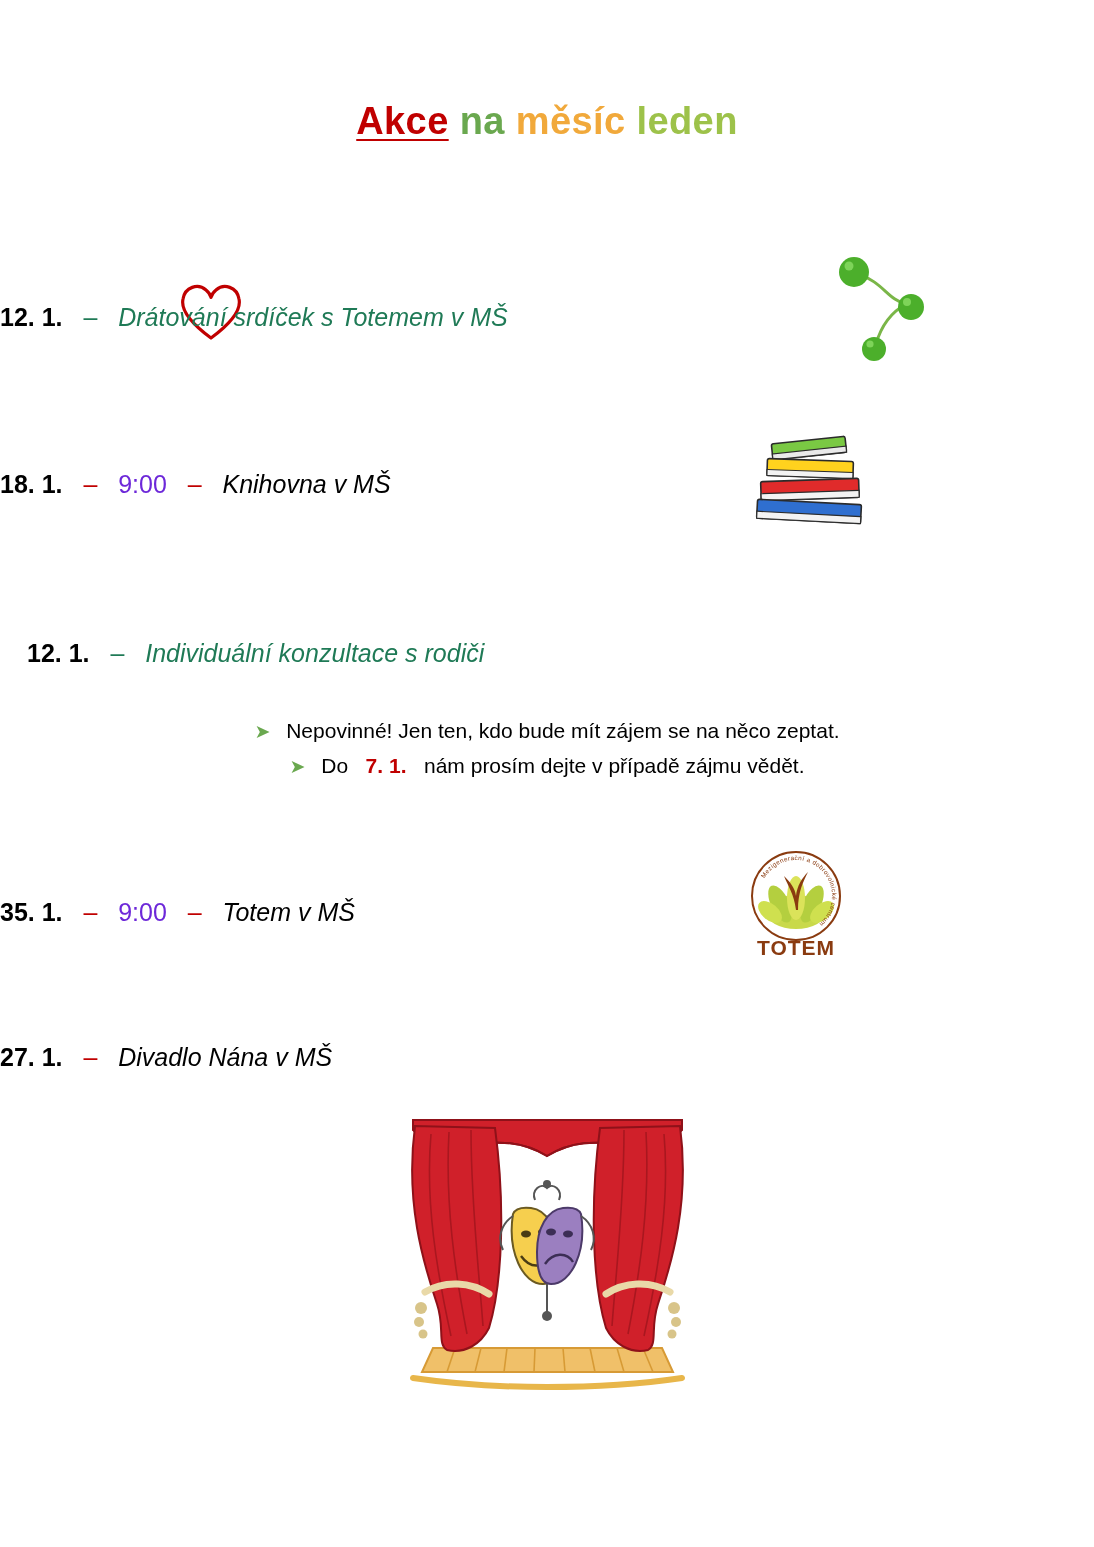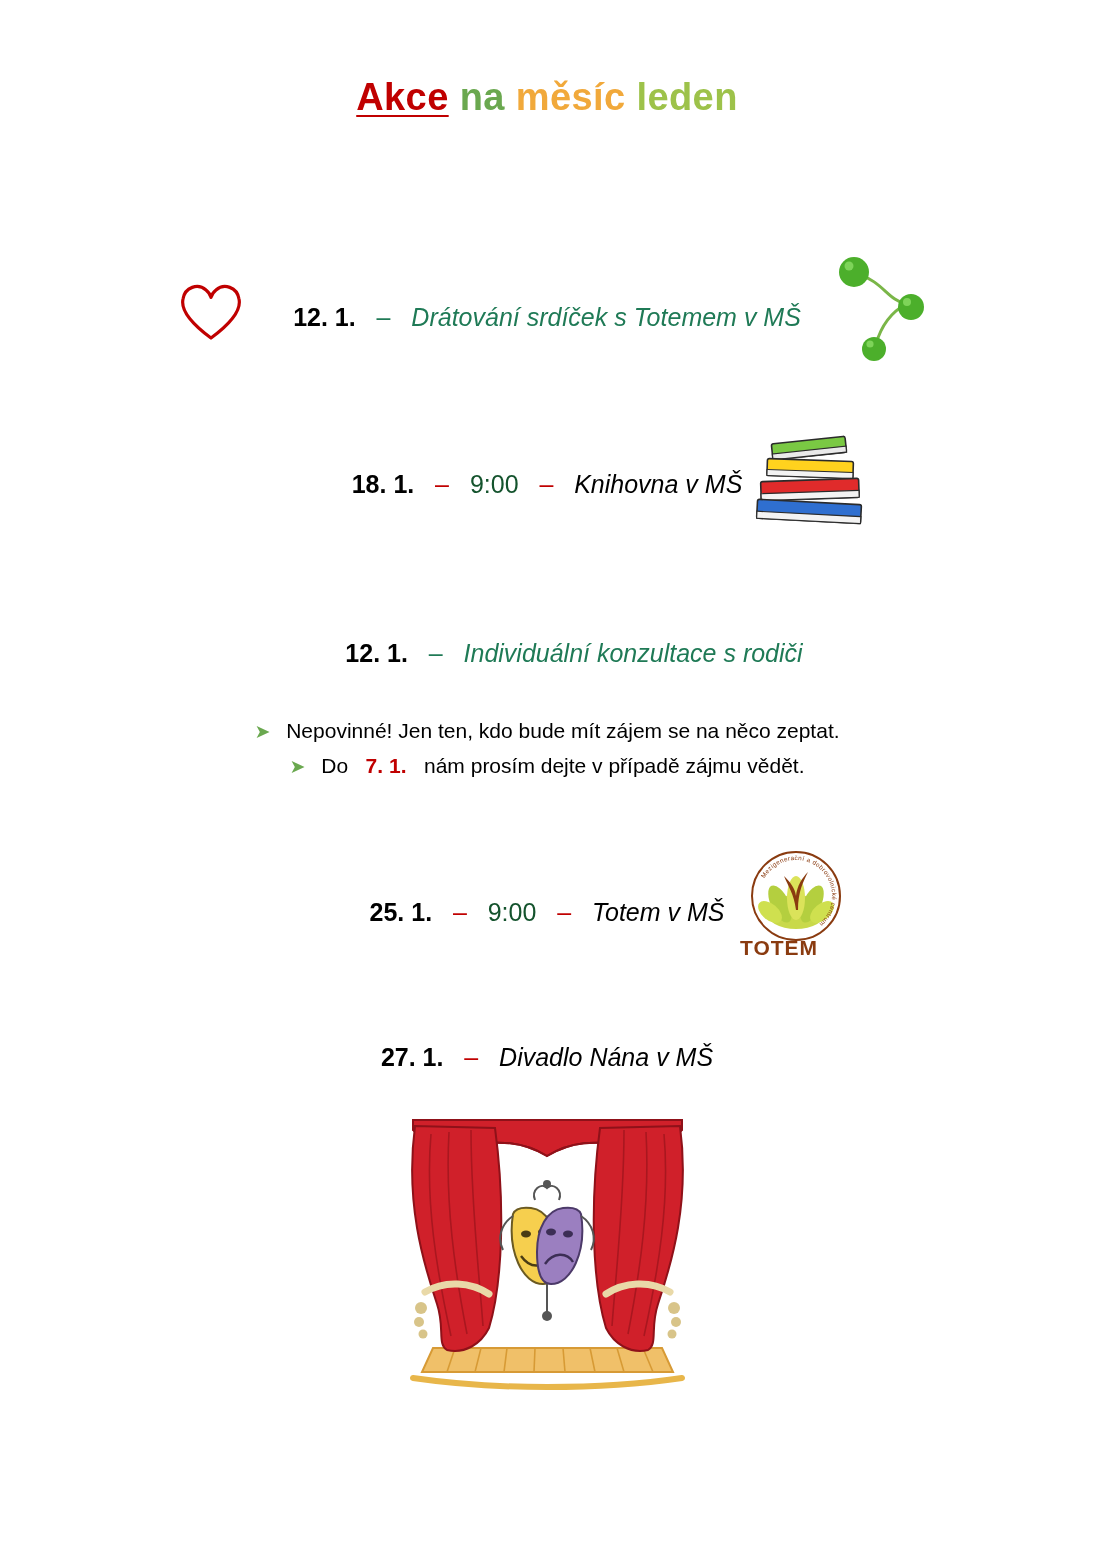--- a/index.html
+++ b/index.html
@@ -12,21 +12,21 @@
     height: 1547px;
     position: relative;
     font-family: "Liberation Sans", sans-serif;
     color: #000000;
     overflow: hidden;
   }
 
   
   .title-wrap {
     text-align: center;
-    margin-top: 76px;
+    margin-top: 100px;
   }
   .title {
     display: inline-block;
     font-size: 38px;
     font-weight: 600;
     letter-spacing: .4px;
     white-space: nowrap;
   }
   .title .w1 {
     color: #c00000;
@@ -35,36 +35,36 @@
     text-decoration-thickness: 2px;
   }
   .title .w2 { color: #6aa84f; }
   .title .w3 { color: #f1a93b; }
   .title .w4 { color: #9dc24a; }
 
   
   .event {
     position: absolute;
     width: 100%;
-    text-align: center;
+    text-align: left;
     font-size: 25px;
     white-space: nowrap;
   }
   .date {
     font-weight: bold;
     color: #000;
   }
   .dash { color: #c00000; }
   .dash-green { color: #1f7a56; }
   .ev-name {
     font-style: italic;
   }
   .ev-name.green { color: #1f7a56; }
   .ev-name.black { color: #000; }
-  .time { color: #14532d; }
+  .time { color: #6d28d9; }
 
   
   .heart-icon {
     position: absolute;
     left: 178px;
     top: 281px;
     width: 66px;
     height: 62px;
   }
 
@@ -108,21 +108,21 @@
     left: 740px;
     top: 846px;
     width: 112px;
     height: 114px;
   }
   .totem-word {
     position: absolute;
     left: 740px;
     top: 936px;
     width: 112px;
-    text-align: left;
+    text-align: center;
     font-size: 21px;
     font-weight: bold;
     color: #8a3b10;
     letter-spacing: 1px;
   }
 
   
   .theatre {
     position: absolute;
     left: 385px;
@@ -245,21 +245,21 @@
       <path id="ringpath" d="M56 50 m -36,0 a 36,36 0 1,1 72,0 a 36,36 0 1,1 -72,0"></path>
     </defs>
     <text font-size="6.3" fill="#8a3b10" font-family="Liberation Sans, sans-serif" letter-spacing="0.4">
       <textPath href="#ringpath" startOffset="8%">Mezigenerační a dobrovolnické centrum</textPath>
     </text>
   </svg>
 </span>
 <div class="totem-word">TOTEM</div>
 
 <div class="event" style="top:898px;">
-  <span class="date">25. 1.</span>
+  <span class="date">35. 1.</span>
   <span>&nbsp;</span>
   <span class="dash">–</span>
   <span>&nbsp;</span>
   <span class="time">9:00</span>
   <span>&nbsp;</span>
   <span class="dash">–</span>
   <span>&nbsp;</span>
   <span class="ev-name black">Totem v MŠ</span>
 </div>
 

